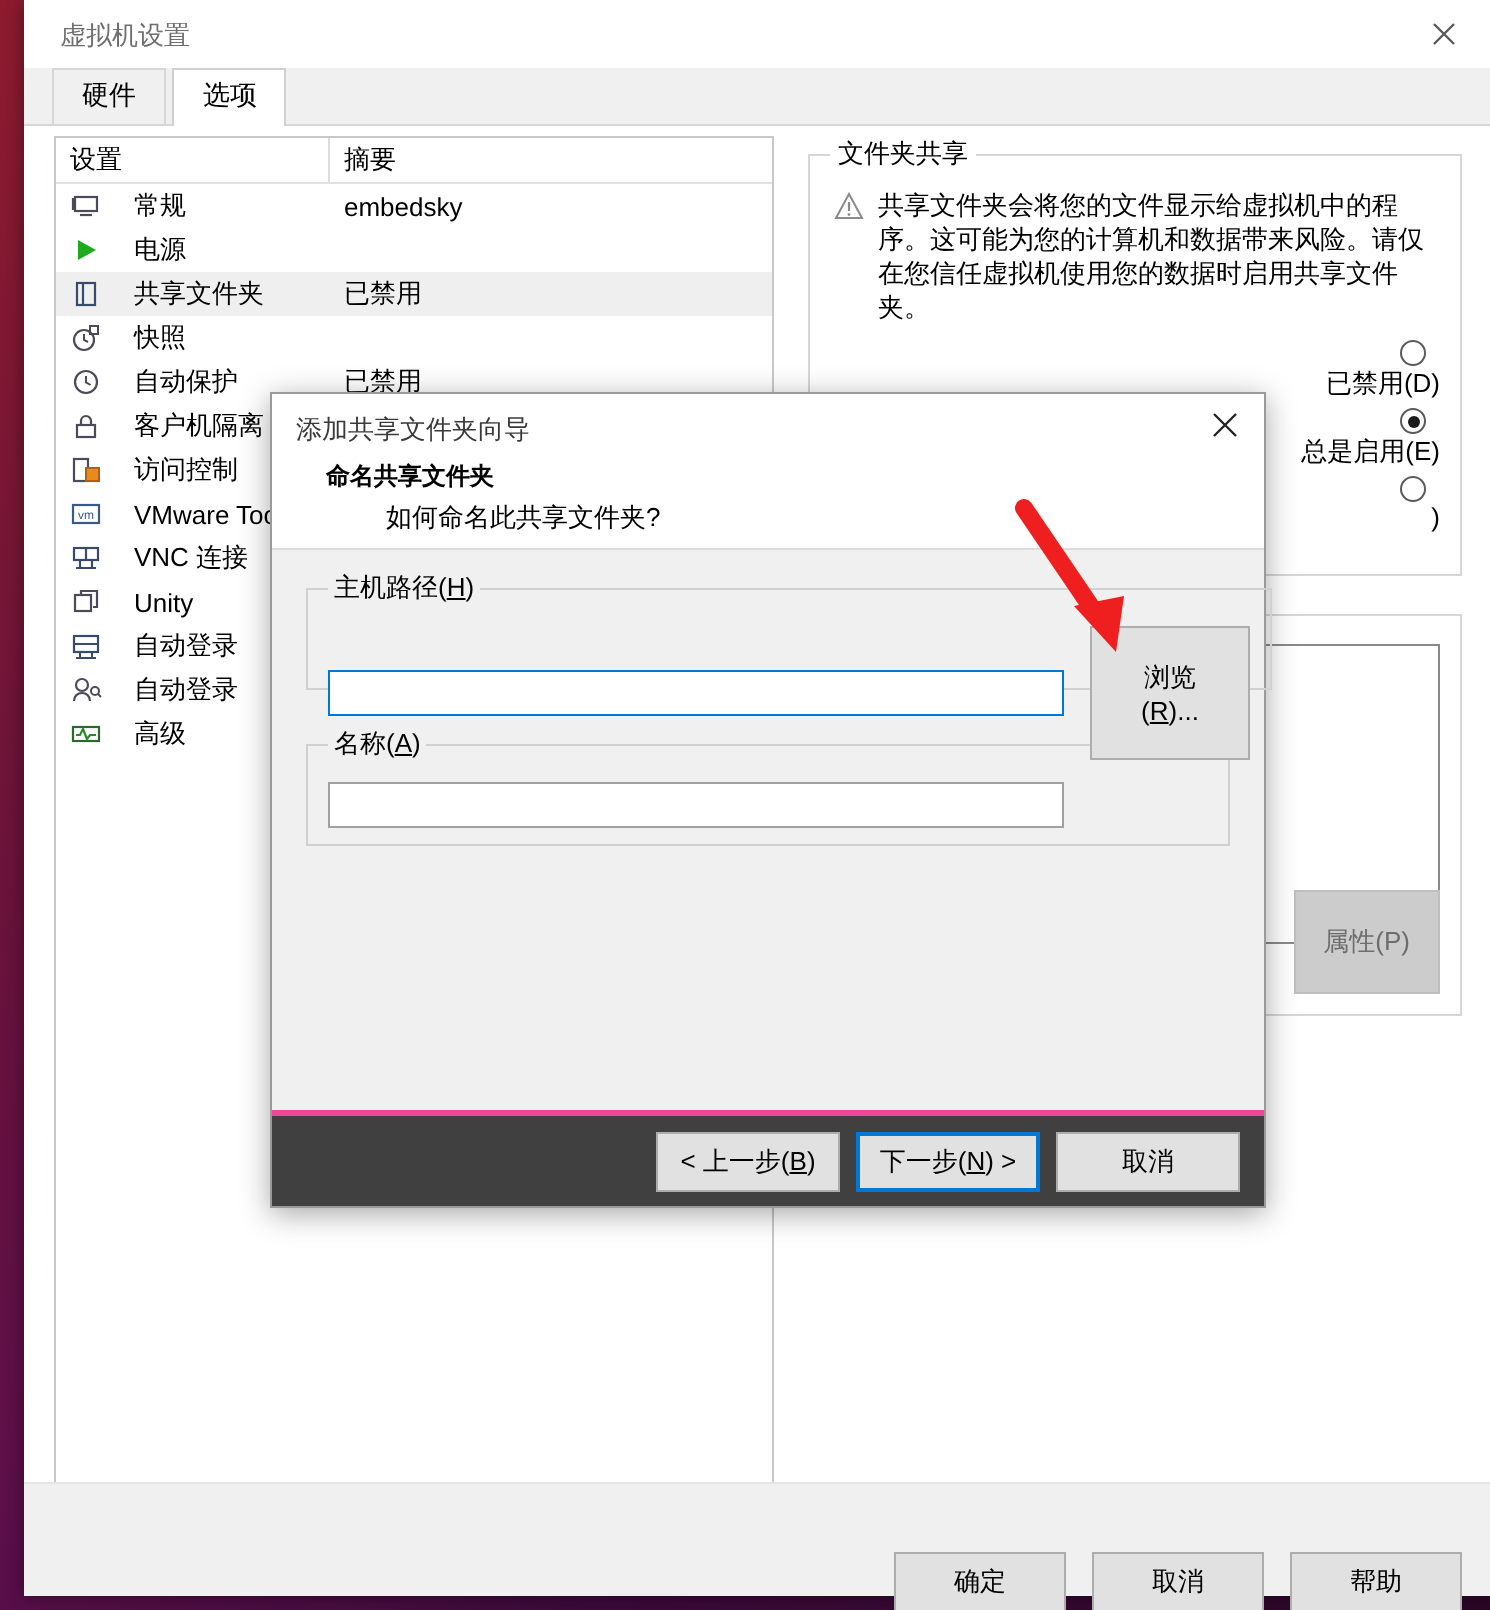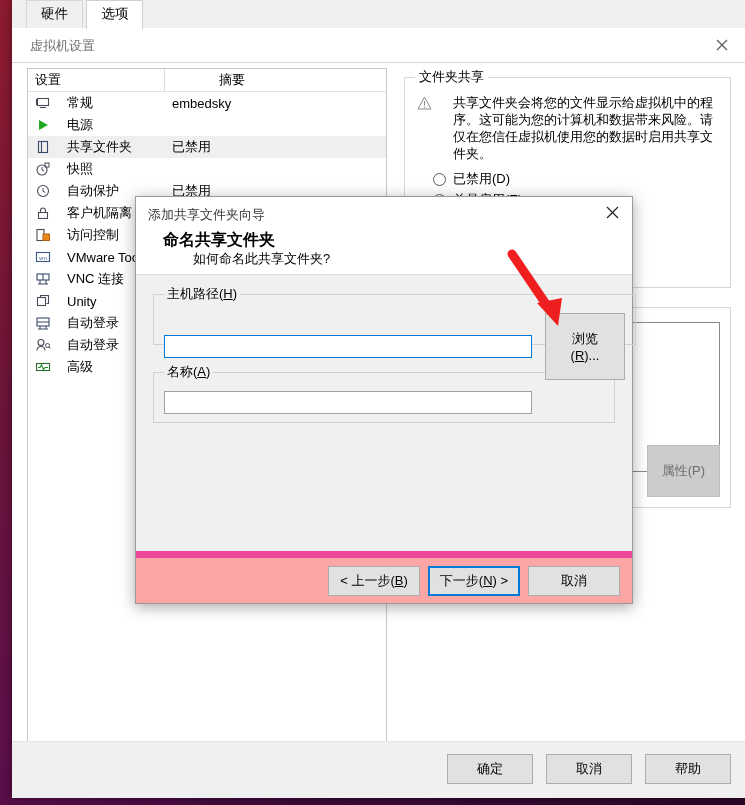--- a/index.html
+++ b/index.html
@@ -86,21 +86,20 @@
     background: #ffffff;
     box-sizing: border-box;
     overflow: hidden;
   }
   #list-header {
     display: flex;
     height: 22px;
     font-size: 13px;
     border-bottom: 1px solid #e1e1e1;
     background: #fff;
-    gap: 47px;
   }
   #list-header .col {
     padding: 2px 0 0 7px;
     color: #000;
     box-sizing: border-box;
   }
   #list-header .col.c1 { width: 137px; border-right: 1px solid #dcdcdc; }
   #list-header .col.c2 { flex: 1; }
 
   .list-row {
@@ -126,23 +125,23 @@
     border: 1px solid #d6d6d6;
     margin: 0 0 10px 0;
     padding: 6px 10px 10px 10px;
     box-sizing: border-box;
     background: #fff;
   }
   fieldset.group > legend {
     font-size: 13px; padding: 0 4px; color: #000;
   }
   #grp-sharing { height: 220px; }
-  .warn-row { display: flex; gap: 21px; margin: 2px 0 8px 2px; }
+  .warn-row { display: flex; gap: 7px; margin: 2px 0 8px 2px; }
   .warn-text { font-size: 13px; line-height: 17px; color: #000; }
-  .radio-row { display: flex; align-items: center; margin: 3px 0 3px 18px; font-size: 13px; }
+  .radio-row { display: flex; align-items: flex-end; margin: 3px 0 3px 18px; font-size: 13px; flex-direction: column; }
   .radio {
     width: 13px; height: 13px; border: 1px solid #5a5a5a; border-radius: 50%;
     display: inline-block; margin-right: 7px; box-sizing: border-box; background:#fff; flex:none;
     position: relative;
   }
   .radio.checked::after {
     content:""; position:absolute; left:2.5px; top:2.5px; width:6px; height:6px;
     border-radius:50%; background:#1a1a1a;
   }
   #grp-folders { height: 210px; position: relative; }
@@ -174,21 +173,21 @@
     position: absolute;
     left: 0; right: 0; bottom: 0;
     height: 56px;
     background: #f0f0f0;
     border-top: 1px solid #e4e4e4;
   }
   #bottombar .btns {
     position: absolute; right: 14px; top: 12px;
     display: flex; gap: 13px;
   }
-  #bottombar .btn { width: 86px; text-align:center; padding: 5px 0; }
+  #bottombar .btn { width: 86px; text-align:center; padding: 5px 0; margin-top: 22px; }
 
   
   #wizard {
     position: absolute;
     left: 123px; top: 196px;
     width: 498px; height: 408px;
     background: #f0f0f0;
     border: 1px solid #9a9a9a;
     box-shadow: 0 3px 14px rgba(0,0,0,.35);
     box-sizing: border-box;
@@ -196,63 +195,63 @@
   #wiz-head {
     height: 78px; background:#fff; border-bottom: 1px solid #dcdcdc;
     position: relative; box-sizing:border-box;
   }
   #wiz-head .wtitle { position:absolute; left: 12px; top: 9px; font-size: 13px; color:#3a3a3a; }
   #wiz-head .wclose {
     position:absolute; right:0; top:0; width: 40px; height: 30px;
     display:flex; align-items:center; justify-content:center;
     font-size: 16px; color:#333; cursor:pointer;
   }
-  #wiz-head .whead { position:absolute; left: 27px; top: 33px; font-size: 16px; font-weight: bold; color:#000; }
+  #wiz-head .whead { position:absolute; left: 27px; top: 33px; font-size: 12px; font-weight: bold; color:#000; }
   #wiz-head .wsub  { position:absolute; left: 57px; top: 53px; font-size: 13px; color:#000; }
 
   #wiz-body { position:absolute; left:0; right:0; top:78px; bottom:45px; background:#f0f0f0; }
   #wiz-body fieldset {
     border: 1px solid #d0d0d0; margin: 10px 17px 0 17px; padding: 8px 10px 12px 10px;
     box-sizing: border-box;
   }
   #wiz-body legend { font-size: 13px; padding: 0 3px; }
   .inp {
     border: 1px solid #0078d7;
     background:#fff; height: 23px; box-sizing:border-box;
     font-size: 13px; padding: 0 4px; font-family: inherit; outline:none;
   }
   .inp.plain { border: 1px solid #a0a0a0; }
   #wiz-foot {
     position:absolute; left:0; right:0; bottom:0; height: 45px;
-    background:#fca5a5; border-top: 7px solid #ec4899;
+    background:#404040; border-top: 3px solid #ec4899;
   }
   #wiz-foot .btns { position:absolute; right: 12px; top: 8px; display:flex; gap: 8px; align-items:center; }
   #wiz-foot .btn { width: 92px; text-align:center; padding: 5px 0; }
   #wiz-foot .btn.default { width: 92px; padding: 4px 0; }
 
   #arrow { position:absolute; left: 492px; top: 248px; pointer-events:none; }
   u { text-decoration: underline; }
 </style>
 </head>
 <body>
 
 <div id="vm-window">
-
-  <div id="tabstrip">
-    <div class="tab">硬件</div>
-    <div class="tab active">选项</div>
-  </div>
 
   <div id="titlebar">
     <span class="title">虚拟机设置</span>
     <span class="closebtn">
       <svg width="12" height="12" viewBox="0 0 12 12">
           <path d="M1 1 L11 11 M11 1 L1 11" stroke="#5a5a5a" stroke-width="1.2" fill="none"></path>
         </svg>
     </span>
+  </div>
+
+  <div id="tabstrip">
+    <div class="tab">硬件</div>
+    <div class="tab active">选项</div>
   </div>
 
   <div id="content">
 
     <div id="settings-list">
       <div id="list-header">
         <div class="col c1">设置</div>
         <div class="col c2">摘要</div>
       </div>
       <div id="list-rows">

